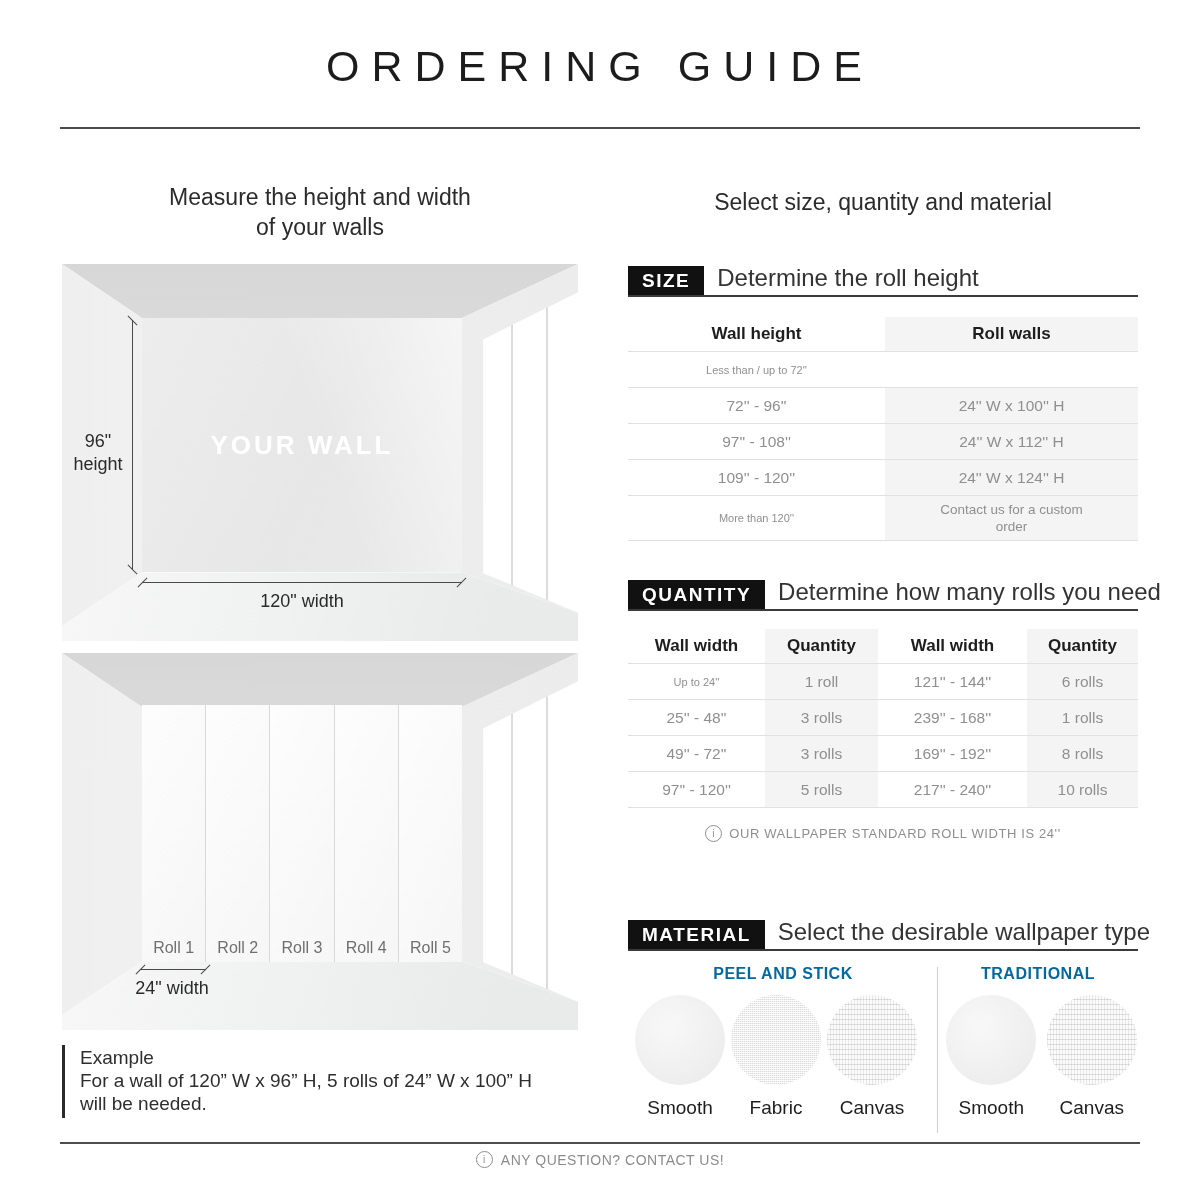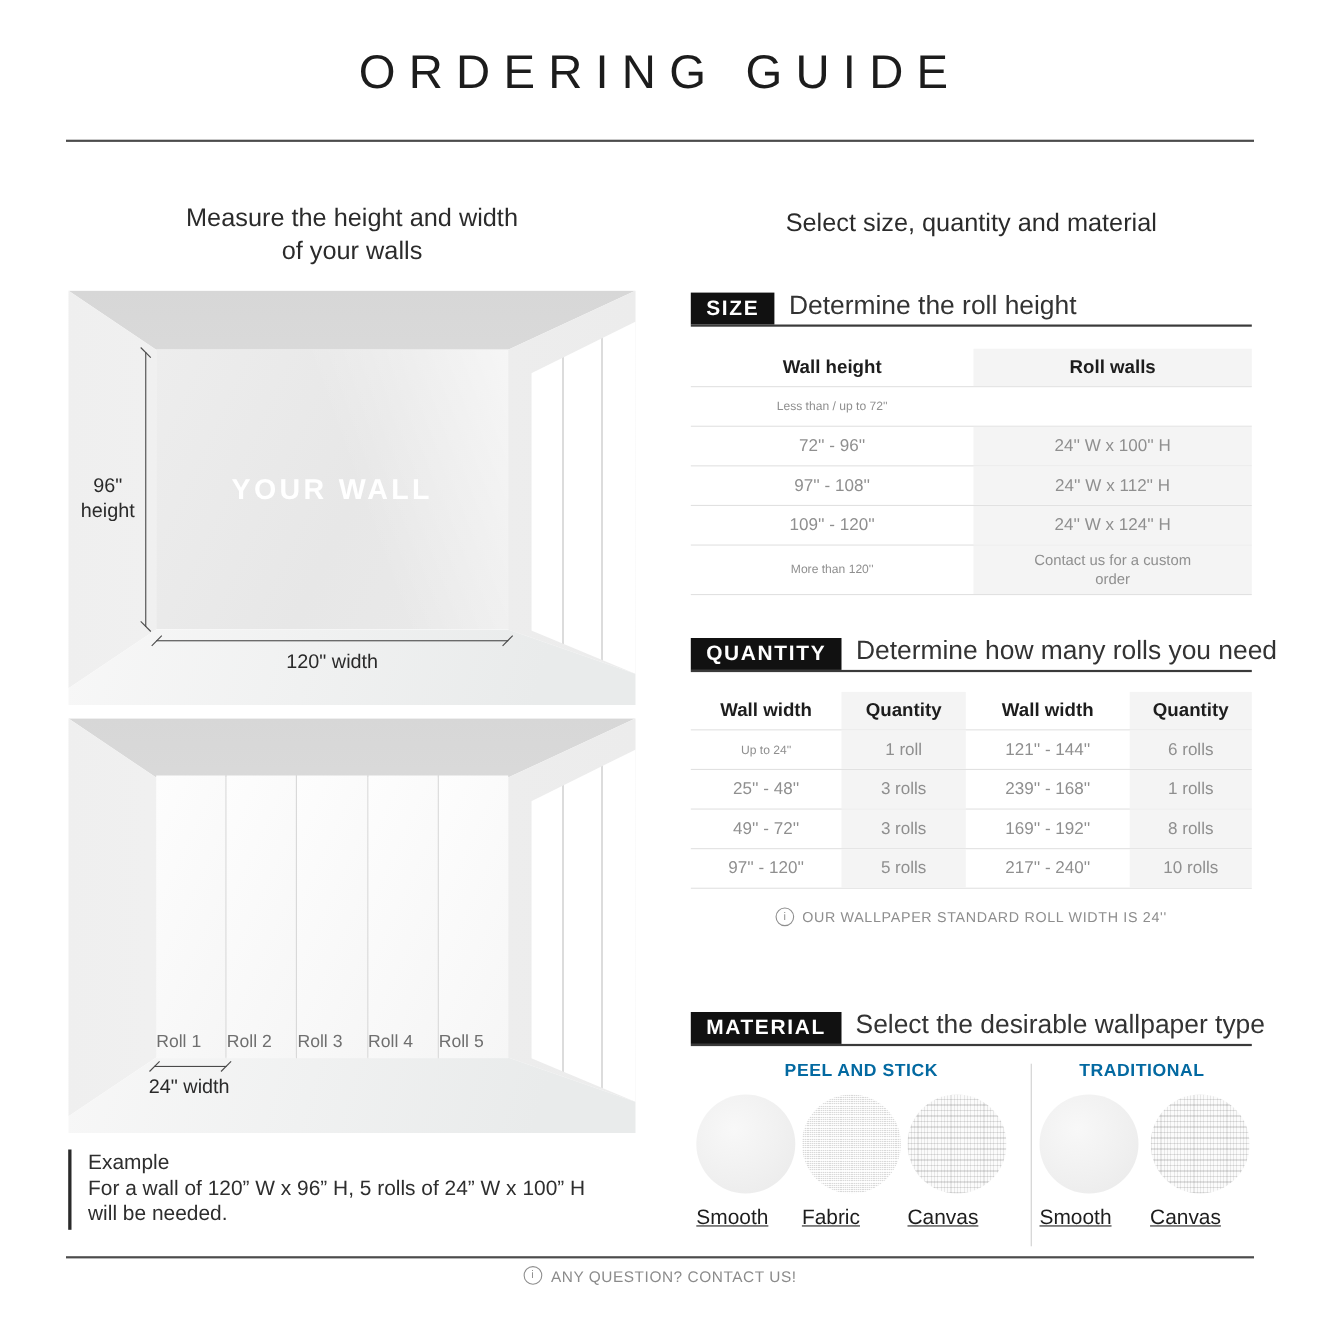--- a/index.html
+++ b/index.html
@@ -52,21 +52,21 @@
   .dim-h::before{left:0}.dim-h::after{right:0}
   .dim-h.main{left:80px;top:318px;width:320px;}
   .dim-h-label{position:absolute;text-align:center;font-size:18px;color:#2a2a2a;z-index:4;}
   .dim-h-label.main{left:80px;top:327px;width:320px;}
   .dim-h.small{left:78px;top:316px;width:66px;}
   .dim-h-label.small{left:40px;top:325px;width:140px;}
   
   .rolls{position:absolute;left:80px;top:52px;width:320px;height:257px;display:flex;z-index:2;}
   .roll{flex:1;position:relative;background:linear-gradient(115deg,#fdfdfd,#f6f6f6);border-right:1px solid #d9d9d9;}
   .roll:last-child{border-right:none;}
-  .roll-label{position:absolute;bottom:5px;left:0;width:100%;font-size:16px;color:#6f6f6f;}
+  .roll-label{position:absolute;bottom:5px;left:0;width:100%;text-align:center;font-size:16px;color:#6f6f6f;}
 
   
   .example{position:absolute;left:0;top:863px;border-left:3px solid #2a2a2a;
     padding:1px 0 3px 15px;font-size:19px;line-height:23px;color:#2e2e2e;}
 
   
   .section{position:absolute;left:0;width:510px;}
   .sec-size{top:82px}.sec-qty{top:396px}.sec-mat{top:736px}
   .sec-head{display:flex;align-items:flex-end;border-bottom:2px solid #3a3a3a;}
   .badge{background:#111;color:#fff;font-size:19px;font-weight:700;letter-spacing:1.5px;
@@ -95,21 +95,21 @@
 
   
   .mat-body{position:relative;margin-top:14px;display:flex;}
   .mat-divider{position:absolute;left:309px;top:2px;height:166px;width:1px;background:#cfcfcf;}
   .mat-group1{width:310px;}
   .mat-group2{width:200px;}
   .mat-title{font-size:16px;font-weight:700;letter-spacing:.5px;color:#0369a1;text-align:center;}
   .swatches{display:flex;margin-top:12px;}
   .mat-group1 .swatches{padding-left:5px;gap:2px;}
   .mat-group2 .swatches{padding-left:7px;gap:8px;}
-  .swatch{width:94px;display:flex;flex-direction:column;text-decoration:underline;}
+  .swatch{width:94px;display:flex;flex-direction:column;align-items:center;}
   .circle{width:90px;height:90px;border-radius:50%;}
   .tex-smooth{background:radial-gradient(circle at 38% 35%,#f8f8f8 0%,#f0f0f0 55%,#e9e9e9 100%);}
   .tex-fabric{background-color:#f1f1f1;
     background-image:repeating-linear-gradient(0deg,rgba(255,255,255,.85) 0 1px,rgba(0,0,0,.05) 1px 2px),
                      repeating-linear-gradient(90deg,rgba(255,255,255,.85) 0 1px,rgba(0,0,0,.05) 1px 2px);}
   .tex-canvas{background-color:#fbfbfb;
     background-image:repeating-linear-gradient(0deg,rgba(0,0,0,.11) 0 1px,transparent 1px 5px),
                      repeating-linear-gradient(90deg,rgba(0,0,0,.08) 0 1px,transparent 1px 3px);}
   .swatch-label{margin-top:12px;font-size:19px;color:#1d1d1d;}
 

